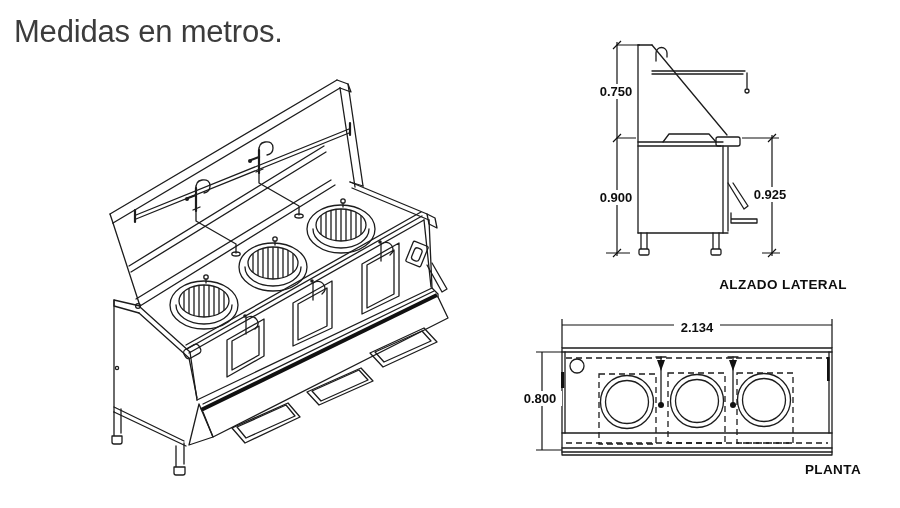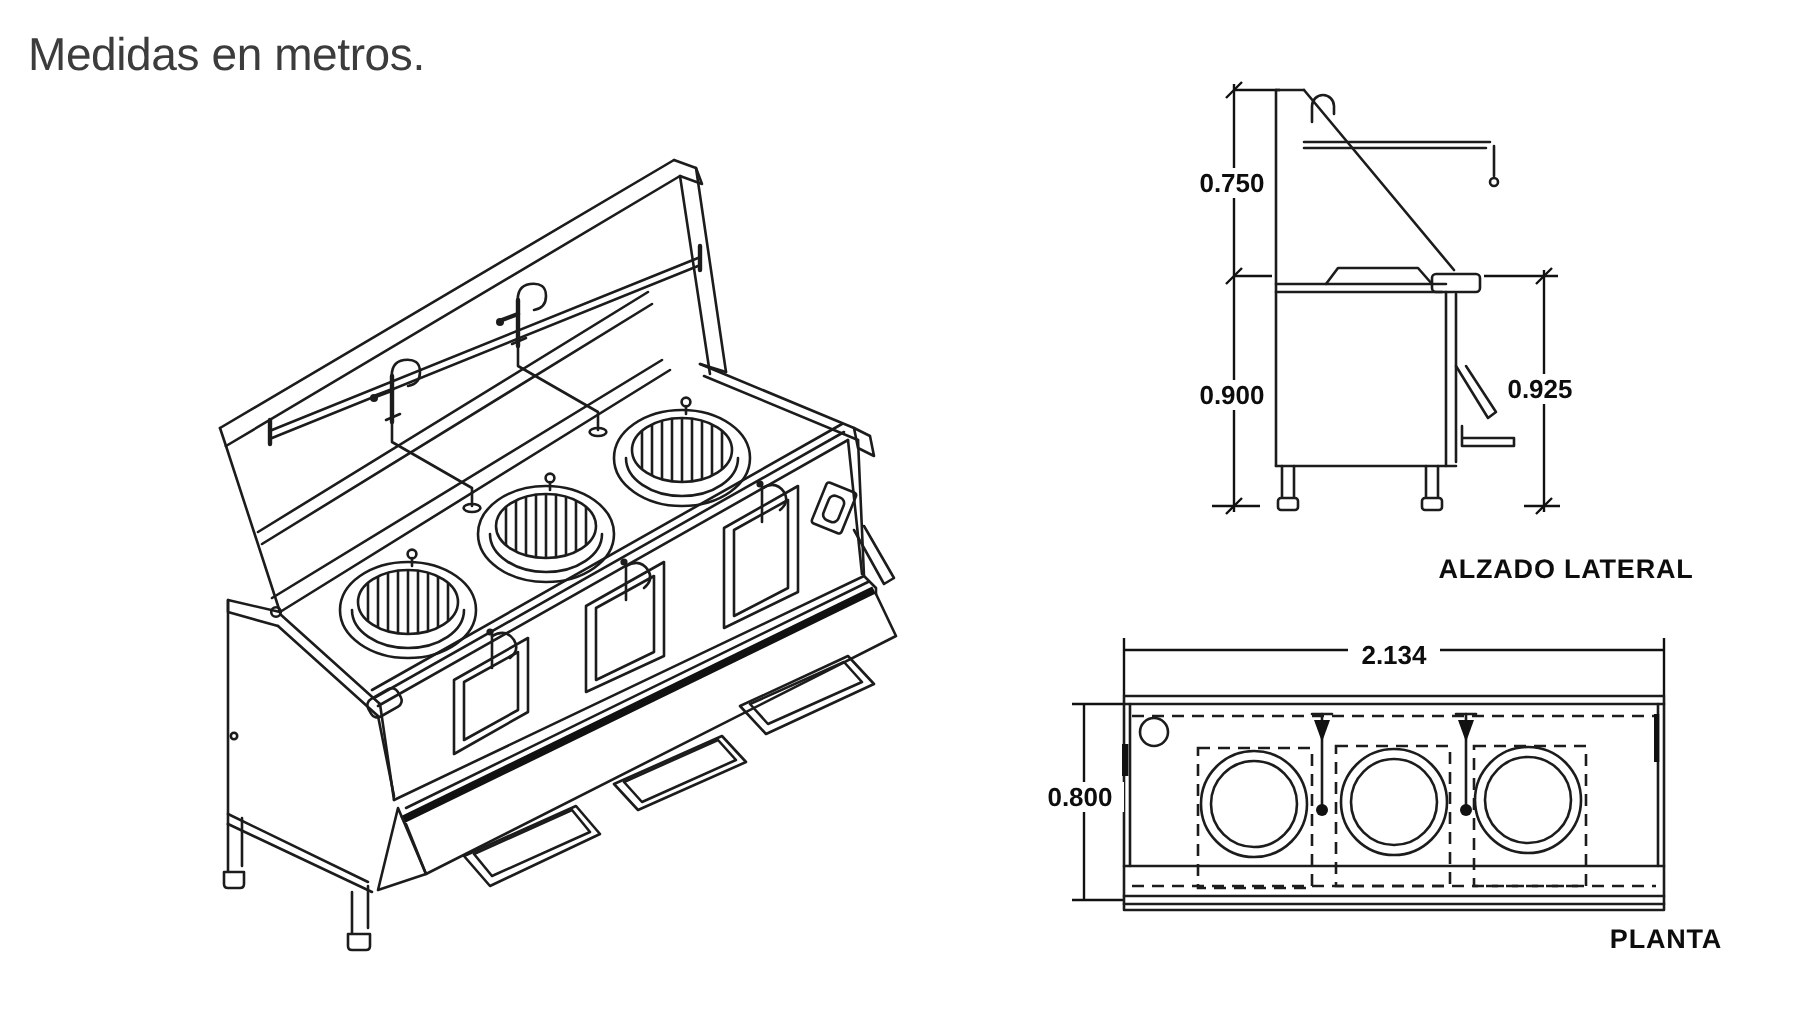--- a/index.html
+++ b/index.html
@@ -1,19 +1,19 @@
 <!DOCTYPE html>
 <html><head>
 <meta charset="utf-8">
 <style>
   html,body{margin:0;padding:0;background:#fff;}
   body{width:900px;height:508px;position:relative;overflow:hidden;
        font-family:"Liberation Sans",sans-serif;}
   #stage{position:absolute;inset:0;}
-  .page-title{position:absolute;left:14px;top:14px;font-size:23px;
+  .page-title{position:absolute;left:14px;top:14px;font-size:31px;
       letter-spacing:-0.2px;color:#3c3c3c;font-weight:normal;}
   svg{position:absolute;left:0;top:0;}
   .ln{stroke:#1c1c1c;stroke-width:1.3;fill:none;stroke-linecap:round;stroke-linejoin:round;}
   .ln2{stroke:#1c1c1c;stroke-width:2.2;fill:none;stroke-linecap:round;}
   .thk{stroke:#111;stroke-width:4;fill:none;stroke-linecap:butt;}
   .dash{stroke:#1c1c1c;stroke-width:1.3;fill:none;stroke-dasharray:6 4;}
   .dim{stroke:#111;stroke-width:1.2;fill:none;}
   .dimtxt{font:bold 13px "Liberation Sans",sans-serif;fill:#0d0d0d;}
   .viewlbl{font:bold 13.5px "Liberation Sans",sans-serif;fill:#0d0d0d;letter-spacing:.4px;}
   .mask{fill:#fff;}

